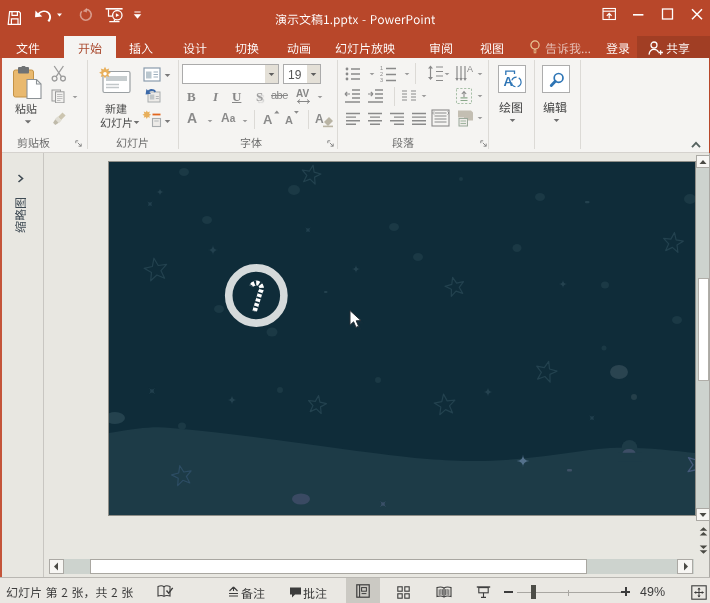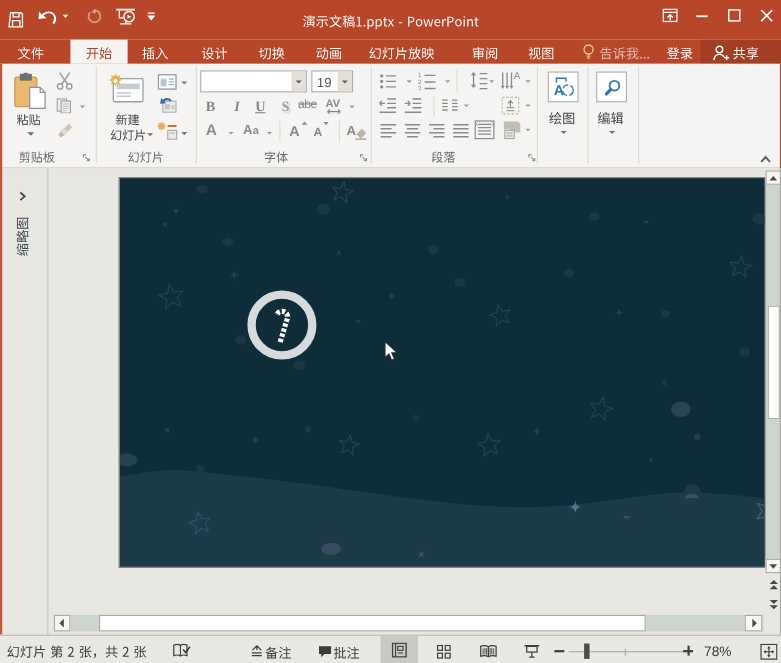--- a/index.html
+++ b/index.html
@@ -549,20 +549,20 @@
 <path d="M0.8 1 h13.4" stroke="#3C3C3C" stroke-width="1.4"></path>
 <rect x="2.8" y="1.6" width="9.4" height="5.2" fill="none" stroke="#3C3C3C" stroke-width="1.1"></rect>
 <path d="M7.5 6.8 v4 M5 11.4 h5" stroke="#3C3C3C" stroke-width="1.1"></path>
 </svg>
 <div class="abs" style="left:504px;top:591px;width:9px;height:2px;background:#3C3C3C"></div>
 <div class="abs" style="left:517px;top:592px;width:104px;height:1px;background:#A9A7A2"></div>
 <div class="abs" style="left:568px;top:589.5px;width:1px;height:6px;background:#A9A7A2"></div>
 <div class="abs" style="left:531px;top:585px;width:5px;height:14px;background:#4D4D47"></div>
 <div class="abs" style="left:621px;top:591px;width:9px;height:2px;background:#3C3C3C"></div>
 <div class="abs" style="left:625px;top:587px;width:2px;height:9px;background:#3C3C3C"></div>
-<div class="abs" style="left:640px;top:585px;font-size:12.5px;color:#3C3C3C">78%</div>
+<div class="abs" style="left:640px;top:585px;font-size:12.5px;color:#3C3C3C">49%</div>
 <svg class="abs" style="left:691px;top:585px" width="16" height="15" viewBox="0 0 16 15">
 <rect x="0.8" y="0.8" width="14.4" height="13.4" fill="none" stroke="#3C3C3C" stroke-width="1.1"></rect>
 <path d="M8 3 v9 M3.5 7.5 h9" stroke="#3C3C3C" stroke-width="1"></path>
 <path d="M8 2.6 l-1.6 2 h3.2z M8 12.4 l-1.6-2 h3.2z M3.2 7.5 l2-1.6 v3.2z M12.8 7.5 l-2-1.6 v3.2z" fill="#3C3C3C"></path>
 </svg>
 <div class="abs" style="left:709px;top:58px;width:1px;height:95px;background:#B8472A"></div>
 <div class="abs" style="left:709.2px;top:153px;width:0.8px;height:424px;background:#ABA9A4"></div>
 </div>
 </body></html>

